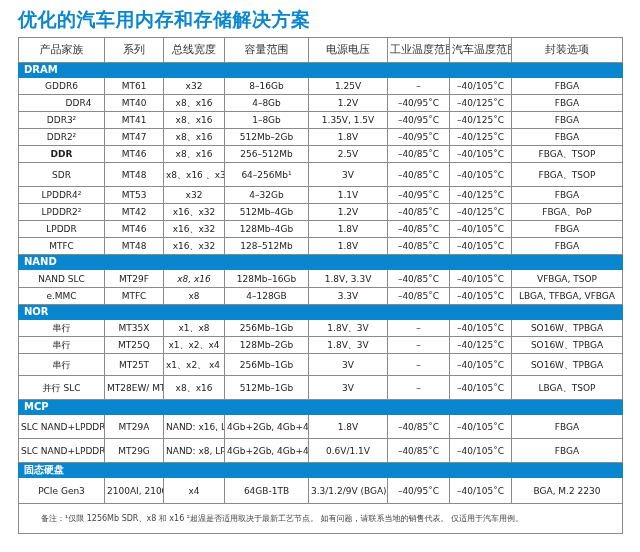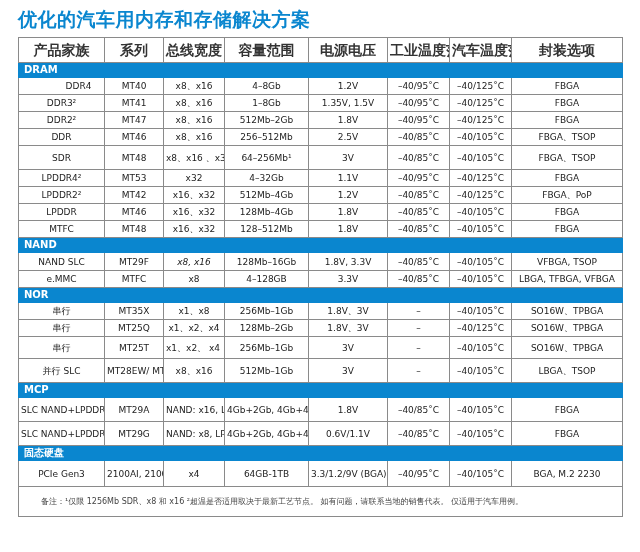--- a/index.html
+++ b/index.html
@@ -4,21 +4,21 @@
 <style>
   html, body { margin:0; padding:0; background:#ffffff; }
   body { width:640px; height:552px; position:relative; overflow:hidden;
          font-family:"DejaVu Sans", "Liberation Sans", sans-serif; color:#222; }
   .title { position:absolute; left:18px; top:7px; font-size:19px; font-weight:bold;
            color:#0a86cf; letter-spacing:0.5px; white-space:nowrap; }
   table.spec { position:absolute; left:18px; top:37px; border-collapse:collapse;
                table-layout:fixed; width:604px; font-size:9px; }
   table.spec td, table.spec th { border:1px solid #8a8a8a; padding:0 2px; text-align:center;
                vertical-align:middle; line-height:10px; overflow:hidden; white-space:nowrap; }
-  table.spec th { font-weight:bold; height:24px; font-size:14px; color:#333; }
+  table.spec th { font-weight:normal; height:24px; font-size:11px; color:#333; }
   td.fam { text-align:left; padding-left:3px; }
   tr.section td { background:#0a86cf; color:#ffffff; font-weight:bold; font-size:10px;
                   text-align:left; padding-left:5px; height:14px; border-color:#0a86cf; }
   tr.note td { height:29px; text-align:left; padding-left:22px; font-size:8px; color:#444; }
   .wrap { white-space:normal; }
 </style>
 </head>
 <body>
 
 <div class="title">优化的汽车用内存和存储解决方案</div>
@@ -44,20 +44,30 @@
       <th>工业温度范围</th>
       <th>汽车温度范围</th>
       <th>封装选项</th>
     </tr>
   </thead>
   <tbody id="tbody">
       <tr class="section">
         <td colspan="8">DRAM</td>
       </tr>
       <tr>
+        <td class="fam" style="height: 16px;">GDDR6</td>
+        <td style="height: 16px;">MT61</td>
+        <td style="height: 16px;">x32</td>
+        <td style="height: 16px;">8–16Gb</td>
+        <td style="height: 16px;">1.25V</td>
+        <td style="height: 16px;">–</td>
+        <td style="height: 16px;">–40/105˚C</td>
+        <td style="height: 16px;">FBGA</td>
+      </tr>
+      <tr>
         <td class="fam" style="height: 16px; padding-left: 36px;">DDR4</td>
         <td style="height: 16px;">MT40</td>
         <td style="height: 16px;">x8、x16</td>
         <td style="height: 16px;">4–8Gb</td>
         <td style="height: 16px;">1.2V</td>
         <td style="height: 16px;">–40/95˚C</td>
         <td style="height: 16px;">–40/125˚C</td>
         <td style="height: 16px;">FBGA</td>
       </tr>
       <tr>
@@ -74,21 +84,21 @@
         <td class="fam" style="height: 16px;">DDR2²</td>
         <td style="height: 16px;">MT47</td>
         <td style="height: 16px;">x8、x16</td>
         <td style="height: 16px;">512Mb–2Gb</td>
         <td style="height: 16px;">1.8V</td>
         <td style="height: 16px;">–40/95˚C</td>
         <td style="height: 16px;">–40/125˚C</td>
         <td style="height: 16px;">FBGA</td>
       </tr>
       <tr>
-        <td class="fam" style="height: 16px;">DDR</td>
+        <td class="fam" style="height: 16px; font-weight: bold;">DDR</td>
         <td style="height: 16px;">MT46</td>
         <td style="height: 16px;">x8、x16</td>
         <td style="height: 16px;">256–512Mb</td>
         <td style="height: 16px;">2.5V</td>
         <td style="height: 16px;">–40/85˚C</td>
         <td style="height: 16px;">–40/105˚C</td>
         <td style="height: 16px;">FBGA、TSOP</td>
       </tr>
       <tr>
         <td class="fam wrap" style="height: 23px;">SDR</td>

